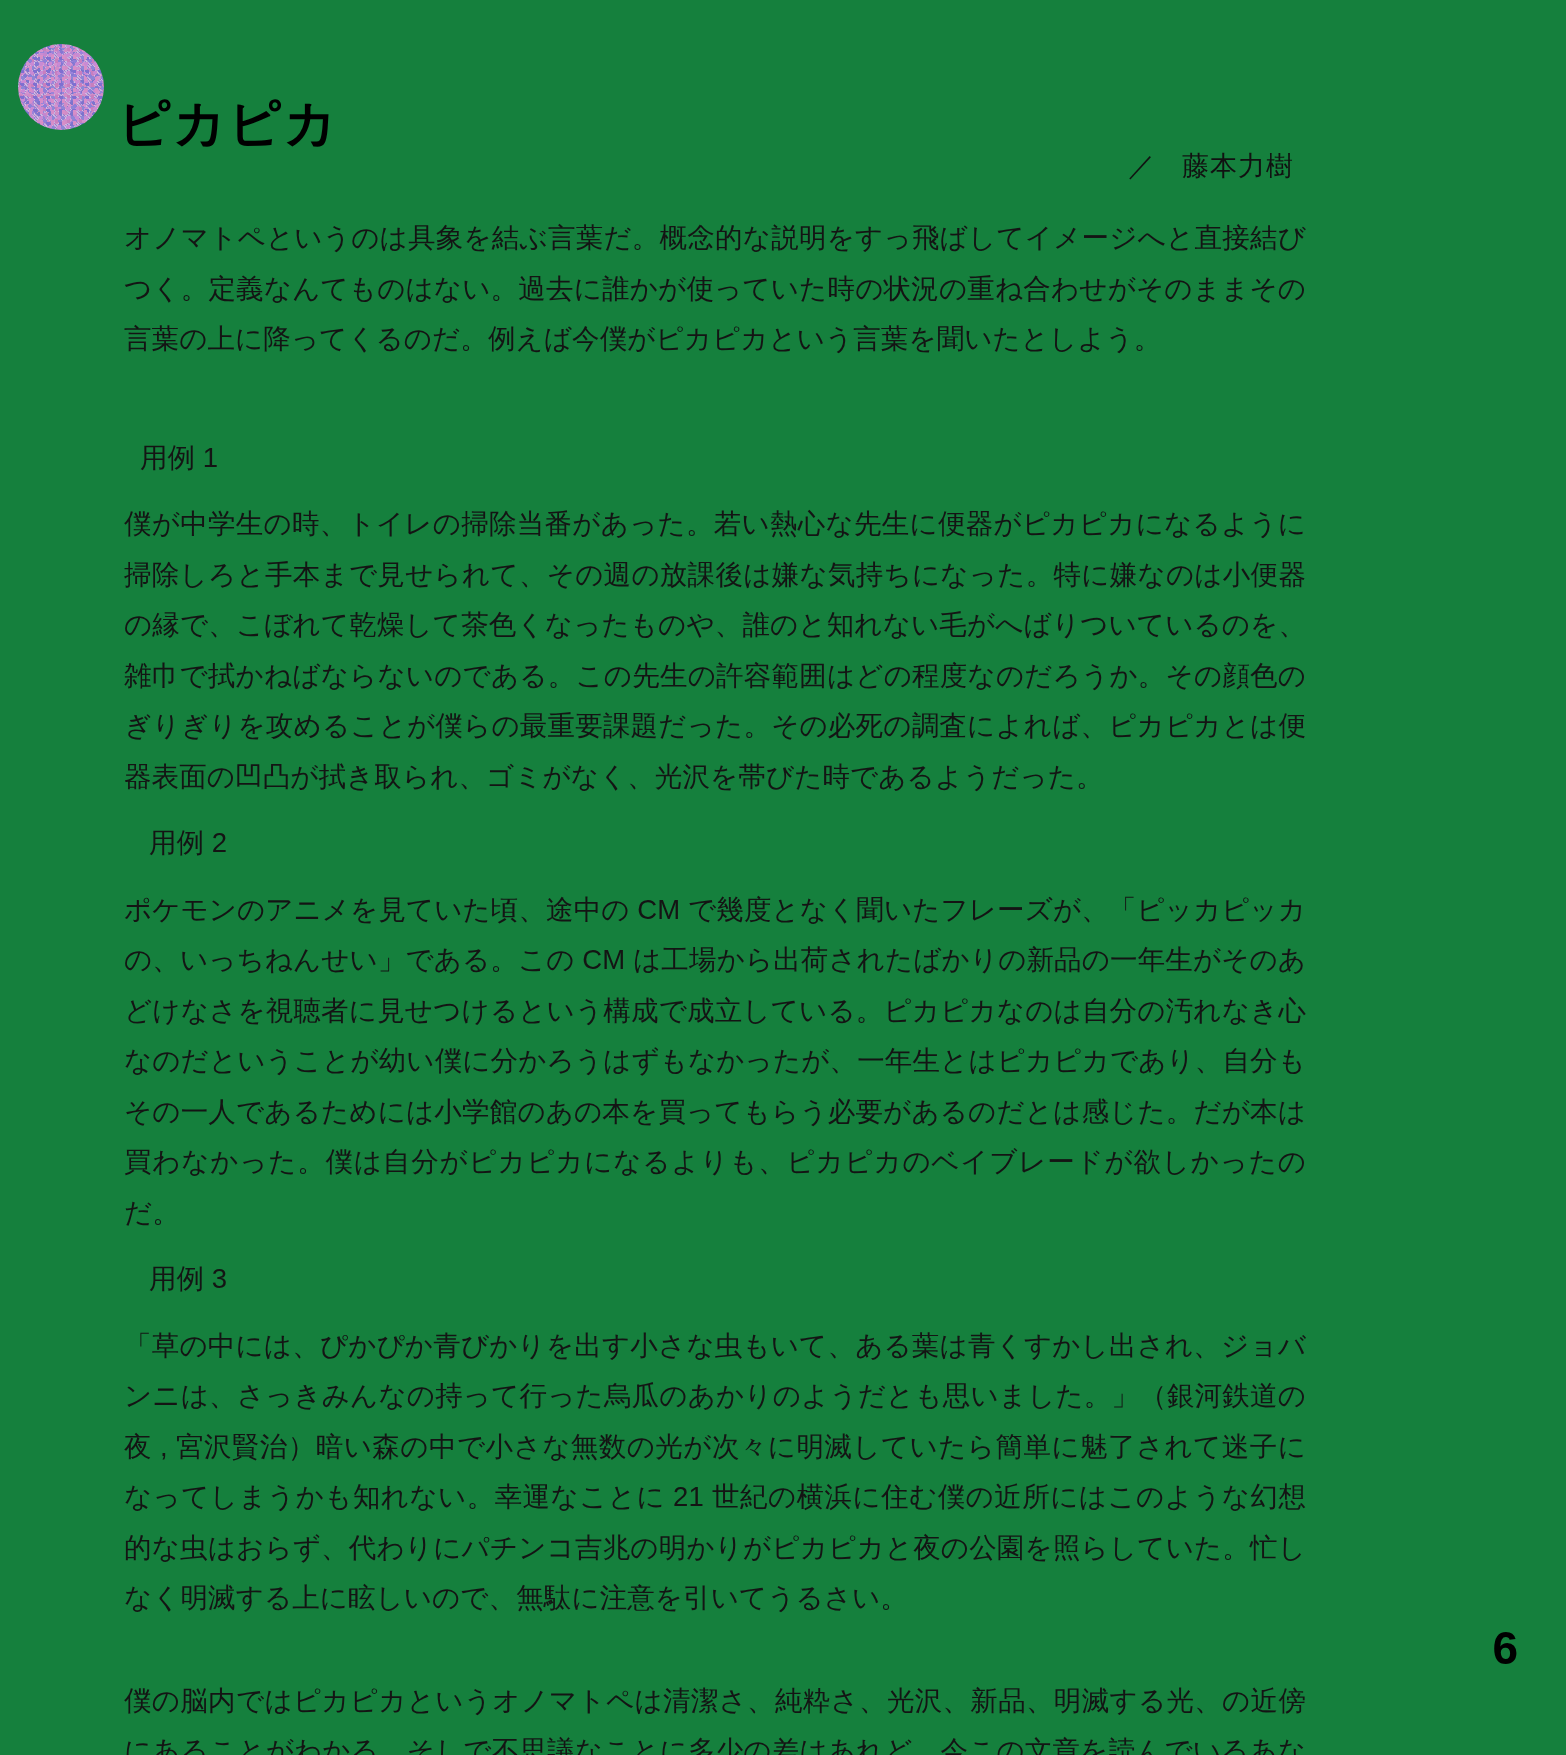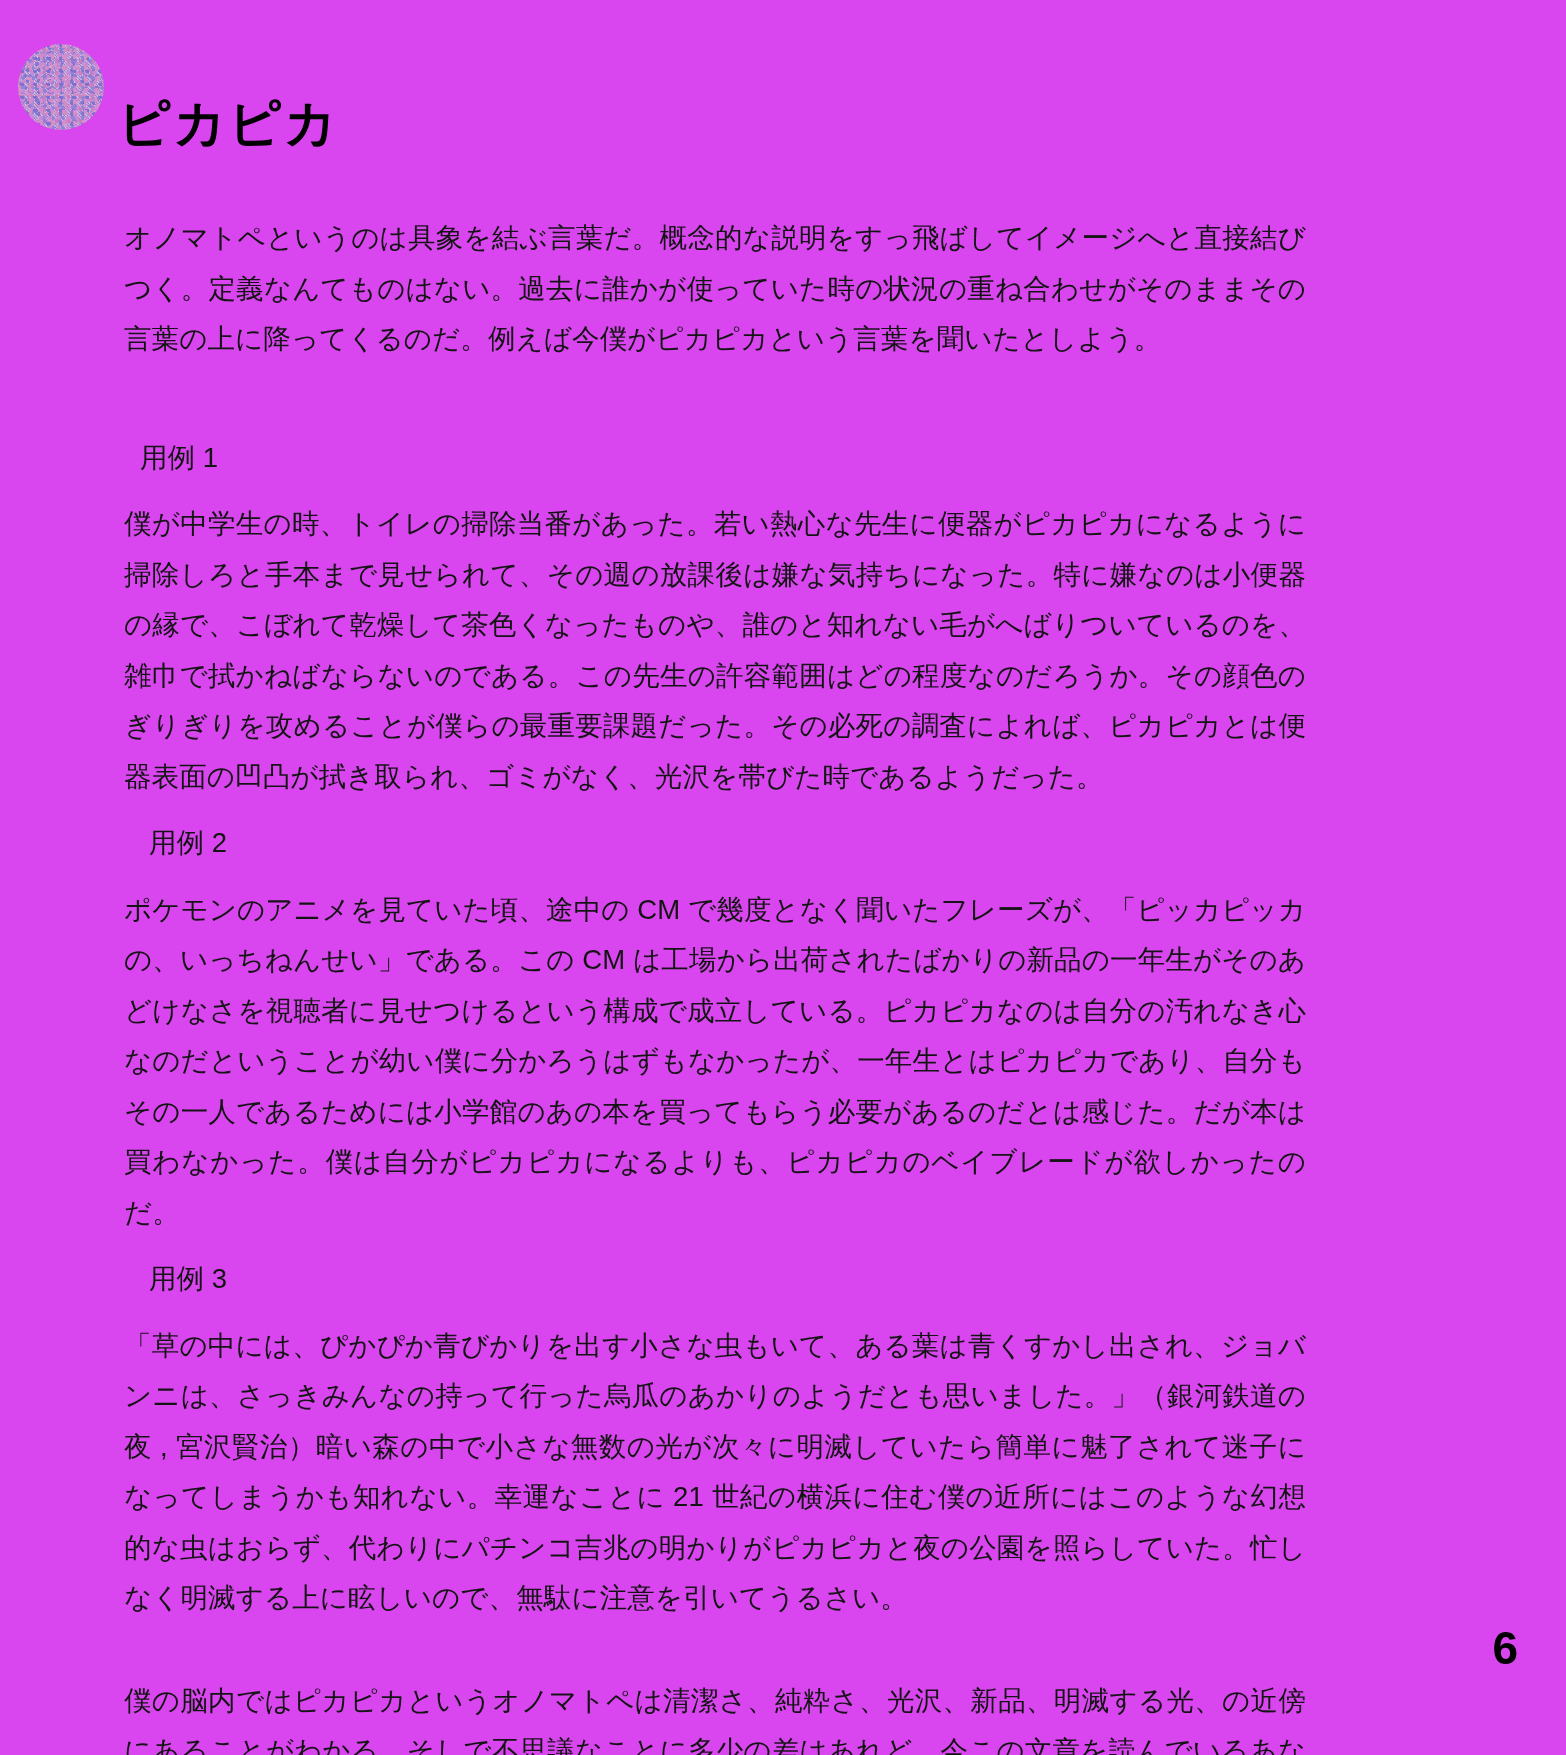--- a/index.html
+++ b/index.html
@@ -13,21 +13,21 @@
     position: relative;
     font-family: "Liberation Sans", "DejaVu Sans", sans-serif;
     color: #111111;
     overflow: hidden;
   }
 
   .page {
     position: relative;
     width: 1566px;
     height: 1755px;
-    background: #d946ef;
+    background: #15803d;
   }
 
   
   .header {
     position: absolute;
     left: 0;
     top: 0;
     width: 1566px;
     height: 150px;
   }
@@ -131,20 +131,23 @@
   }
 </style>
 </head>
 <body>
 
 <div class="page">
 
   <div class="header">
     <div class="logo-mark"></div>
     <h1 class="doc-title">ピカピカ</h1>
+    <div class="byline">
+      <span class="sep">／</span><span>藤本力樹</span>
+    </div>
   </div>
 
   <div class="body-col">
 
     <p class="para">オノマトペというのは具象を結ぶ言葉だ。概念的な説明をすっ飛ばしてイメージへと直接結びつく。定義なんてものはない。過去に誰かが使っていた時の状況の重ね合わせがそのままその言葉の上に降ってくるのだ。例えば今僕がピカピカという言葉を聞いたとしよう。</p>
 
     <div class="gap-lg"></div>
 
     <p class="label-line">用例 1</p>
     <p class="para">僕が中学生の時、トイレの掃除当番があった。若い熱心な先生に便器がピカピカになるように掃除しろと手本まで見せられて、その週の放課後は嫌な気持ちになった。特に嫌なのは小便器の縁で、こぼれて乾燥して茶色くなったものや、誰のと知れない毛がへばりついているのを、雑巾で拭かねばならないのである。この先生の許容範囲はどの程度なのだろうか。その顔色のぎりぎりを攻めることが僕らの最重要課題だった。その必死の調査によれば、ピカピカとは便器表面の凹凸が拭き取られ、ゴミがなく、光沢を帯びた時であるようだった。</p>

